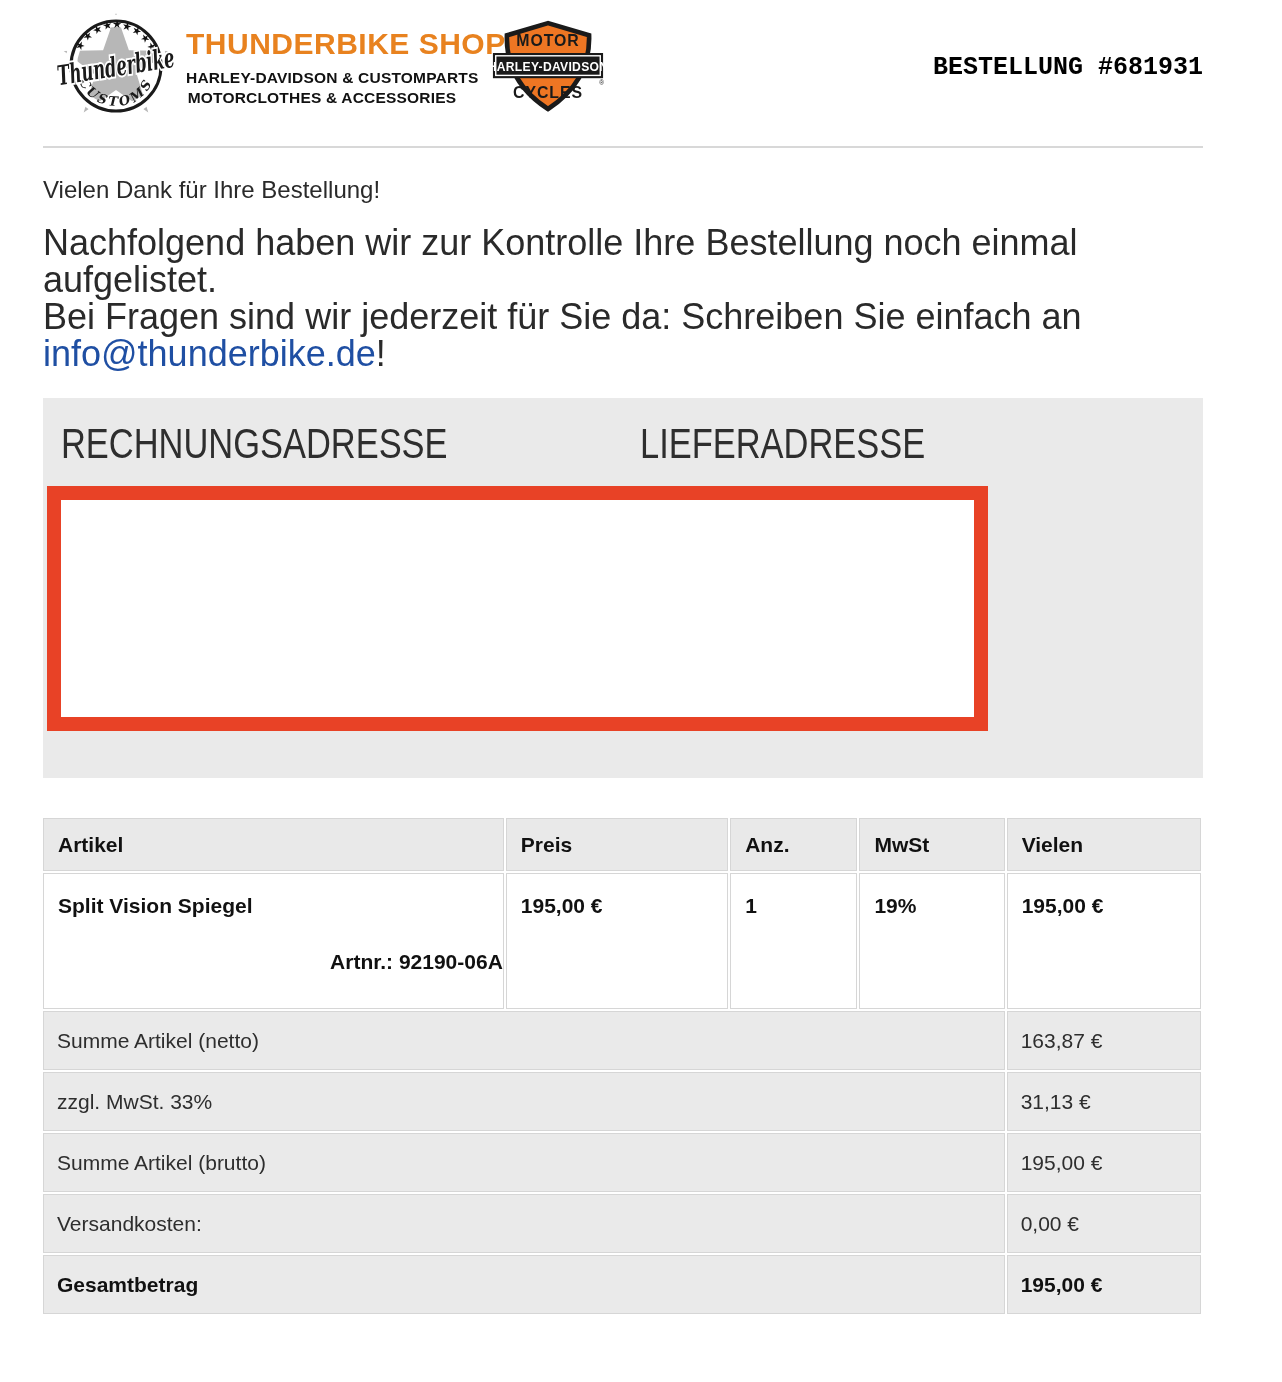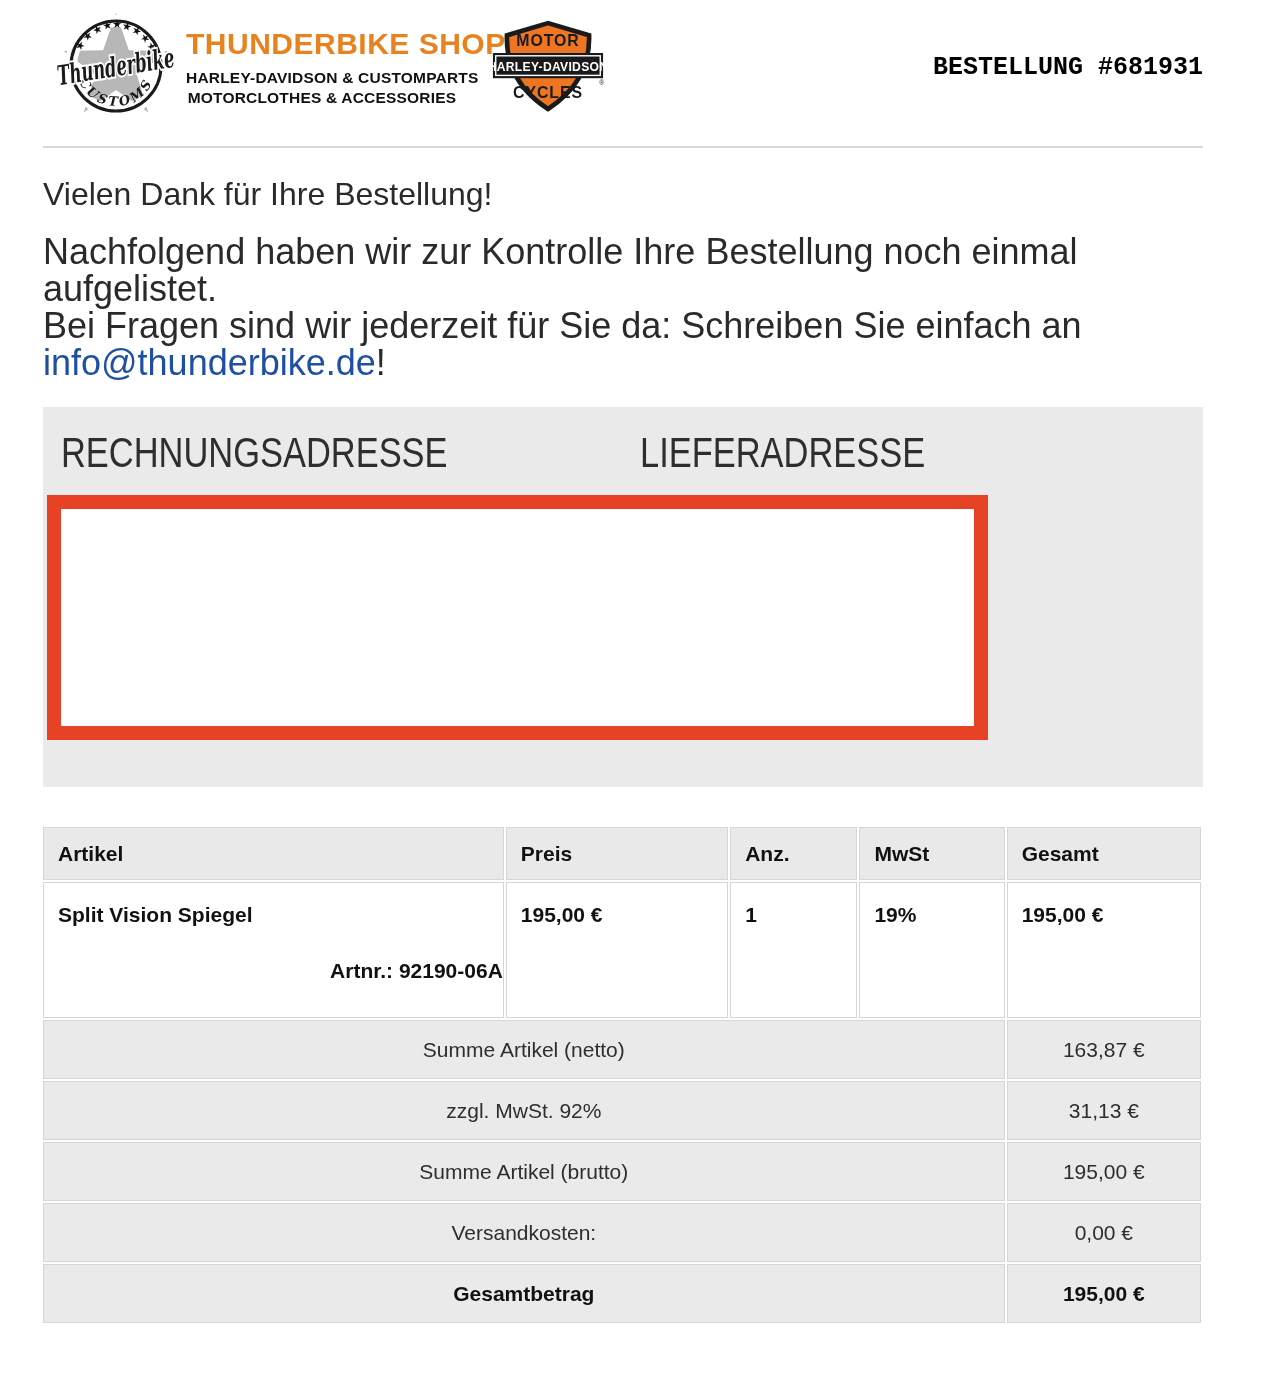--- a/index.html
+++ b/index.html
@@ -65,21 +65,21 @@
   .divider {
     height: 2px;
     background: #D8D8D8;
     border: none;
     margin-top: 22px;
   }
 
   
   .thanks {
     margin-top: 28px;
-    font-size: 32px;
+    font-size: 24px;
     color: #2a2a2a;
   }
   .intro-par {
     margin-top: 20px;
     font-size: 36px;
     line-height: 37px;
     color: #2a2a2a;
   }
   .intro-par a {
     color: var(--link-blue);
@@ -145,21 +145,21 @@
   }
   .item-name {
     font-weight: bold;
     margin-bottom: 32px;
   }
   .item-artnr { font-weight: bold; text-align: right; }
   .cell-bold { font-weight: bold; }
   .cell-regular { font-weight: bold; color: #2e2e2e; }
   .order-table tr.sum-row td {
     background: var(--panel-gray);
-    text-align: center;
+    text-align: left;
     color: #2e2e2e;
     height: 59px;
     vertical-align: middle;
     padding: 14px 13px;
   }
   .order-table tr.sum-row.total-row td {
     font-weight: bold;
     color: #111;
   }
 
@@ -239,38 +239,38 @@
         <col style="width:127px">
       <col style="width:145px">
         <col style="width:194px">
     </colgroup>
     <tbody>
       <tr class="head-row">
         <td>Artikel</td>
         <td>Preis</td>
         <td>Anz.</td>
         <td>MwSt</td>
-        <td>Gesamt</td>
+        <td>Vielen</td>
       </tr>
       <tr class="item-row">
         <td>
           <div class="item-name">Split Vision Spiegel</div>
           <div class="item-artnr">Artnr.: 92190-06A</div>
         </td>
         <td class="cell-bold">195,00 €</td>
         <td class="cell-bold">1</td>
         <td class="cell-regular">19%</td>
         <td class="cell-bold">195,00 €</td>
       </tr>
       <tr class="sum-row">
         <td colspan="4">Summe Artikel (netto)</td>
         <td>163,87 €</td>
       </tr>
       <tr class="sum-row">
-        <td colspan="4">zzgl. MwSt. 92%</td>
+        <td colspan="4">zzgl. MwSt. 33%</td>
         <td>31,13 €</td>
       </tr>
       <tr class="sum-row">
         <td colspan="4">Summe Artikel (brutto)</td>
         <td>195,00 €</td>
       </tr>
       <tr class="sum-row">
         <td colspan="4">Versandkosten:</td>
         <td>0,00 €</td>
       </tr>

